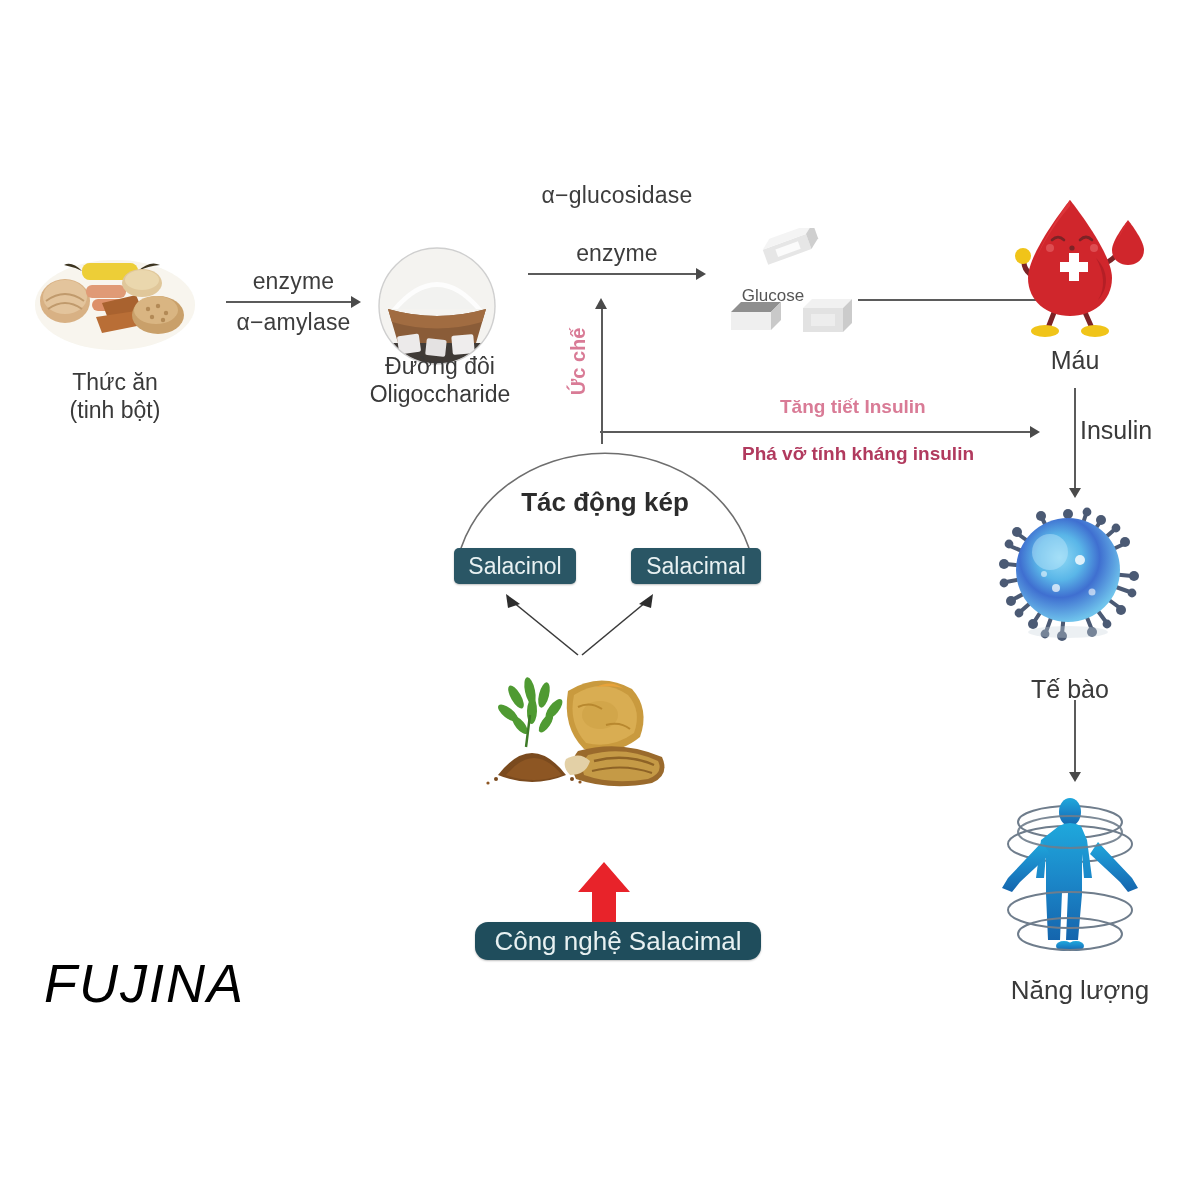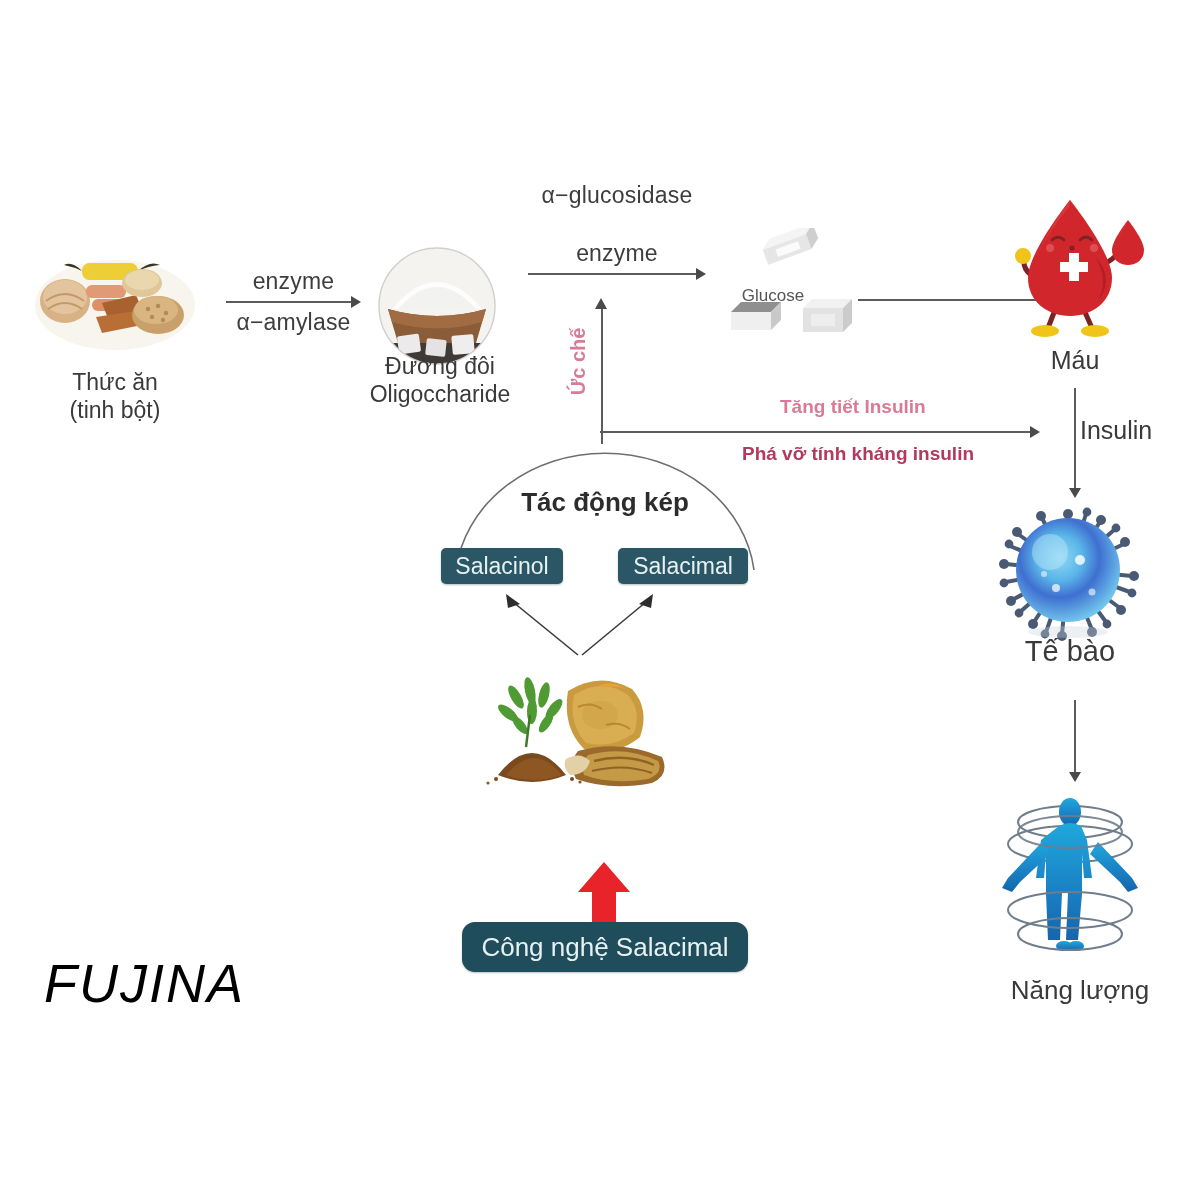--- a/index.html
+++ b/index.html
@@ -53,21 +53,21 @@
   .arrowH .hd{position:absolute;right:0;top:0;width:0;height:0;
      border-top:6px solid transparent;border-bottom:6px solid transparent;border-left:10px solid #4a4a4a;}
   .arrowV{position:absolute;width:12px;}
   .arrowV .ln{position:absolute;left:5px;top:0;width:1.6px;background:#5b5b5b;height:calc(100% - 9px);}
   .arrowV .hd{position:absolute;left:0;bottom:0;width:0;height:0;
      border-left:6px solid transparent;border-right:6px solid transparent;border-top:10px solid #4a4a4a;}
 
   
   .pill{position:absolute;background:#2a5665;color:#e8f1f2;border-radius:5px;
         display:flex;align-items:center;justify-content:center;
-        box-shadow:0 1px 2px rgba(0,0,0,.25);}
+        box-shadow:0 1px 2px rgba(0,0,0,.25);margin-left:13px;}
   .pill.big{border-radius:13px;background:#1f4d5c;}
   .pill.big2{border-radius:13px;background:#1f4d5c;}
 
   .pinktxt{position:absolute;color:#d97b96;font-weight:bold;white-space:nowrap;}
   .pinkdark{color:#b13a5e;}
 
   .imgwrap{position:absolute;}
   .fujina{position:absolute;color:#000000;font-size:54px;letter-spacing:2px;font-family:"Liberation Sans",sans-serif;font-style:italic;}
 </style>
 </head>
@@ -300,21 +300,21 @@
 
       <path d="M96 104 Q110 96 120 106 Q116 120 100 120 Q92 112 96 104 Z" fill="#e3d0a6"></path>
     </svg>
   </div>
 
 
   <svg style="position:absolute;left:574px;top:862px;width:60px;height:66px;">
     <polygon points="30,0 56,30 42,30 42,66 18,66 18,30 4,30" fill="#e8232a"></polygon>
   </svg>
 
-  <div class="pill big2" style="left:462px;top:922px;width:286px;height:50px;font-size:26px;">
+  <div class="pill big2" style="left:462px;top:922px;width:286px;height:38px;font-size:26px;">
     <span>Công nghệ Salacimal</span>
   </div>
 
   <div class="imgwrap" style="left:988px;top:500px;width:160px;height:150px;">
     <svg width="160" height="150" viewBox="0 0 160 150">
       <defs>
         <radialGradient id="cellg" cx="42%" cy="38%" r="62%">
           <stop offset="0%" stop-color="#8fd9f5"></stop>
           <stop offset="35%" stop-color="#5ab6e8"></stop>
           <stop offset="62%" stop-color="#3f6fd0"></stop>
@@ -368,21 +368,21 @@
       </g>
       <circle cx="80" cy="70" r="52" fill="url(#cellg)"></circle>
       <circle cx="62" cy="52" r="18" fill="#bfe7fa" opacity=".45"></circle>
       <circle cx="92" cy="60" r="5" fill="#ffffff" opacity=".8"></circle>
       <circle cx="68" cy="88" r="4" fill="#ffffff" opacity=".7"></circle>
       <circle cx="104" cy="92" r="3.5" fill="#ffffff" opacity=".6"></circle>
       <circle cx="56" cy="74" r="3" fill="#ffffff" opacity=".55"></circle>
       <ellipse cx="80" cy="132" rx="40" ry="6" fill="#c9d3dd" opacity=".35"></ellipse>
     </svg>
   </div>
-  <div class="lbl" style="left:1010px;top:634px;width:120px;font-size:29px;">Tế bào</div>
+  <div class="lbl" style="left:1010px;top:674px;width:120px;font-size:25px;">Tế bào</div>
 
   <div class="arrowV" style="left:1069px;top:700px;height:82px;">
     <div class="ln"></div>
       <div class="hd"></div>
   </div>
 
   <div class="imgwrap" style="left:980px;top:782px;width:180px;height:190px;">
     <svg width="180" height="190" viewBox="0 0 180 190">
       <defs>
         <linearGradient id="bodyg" x1="0" y1="0" x2="0" y2="1">

